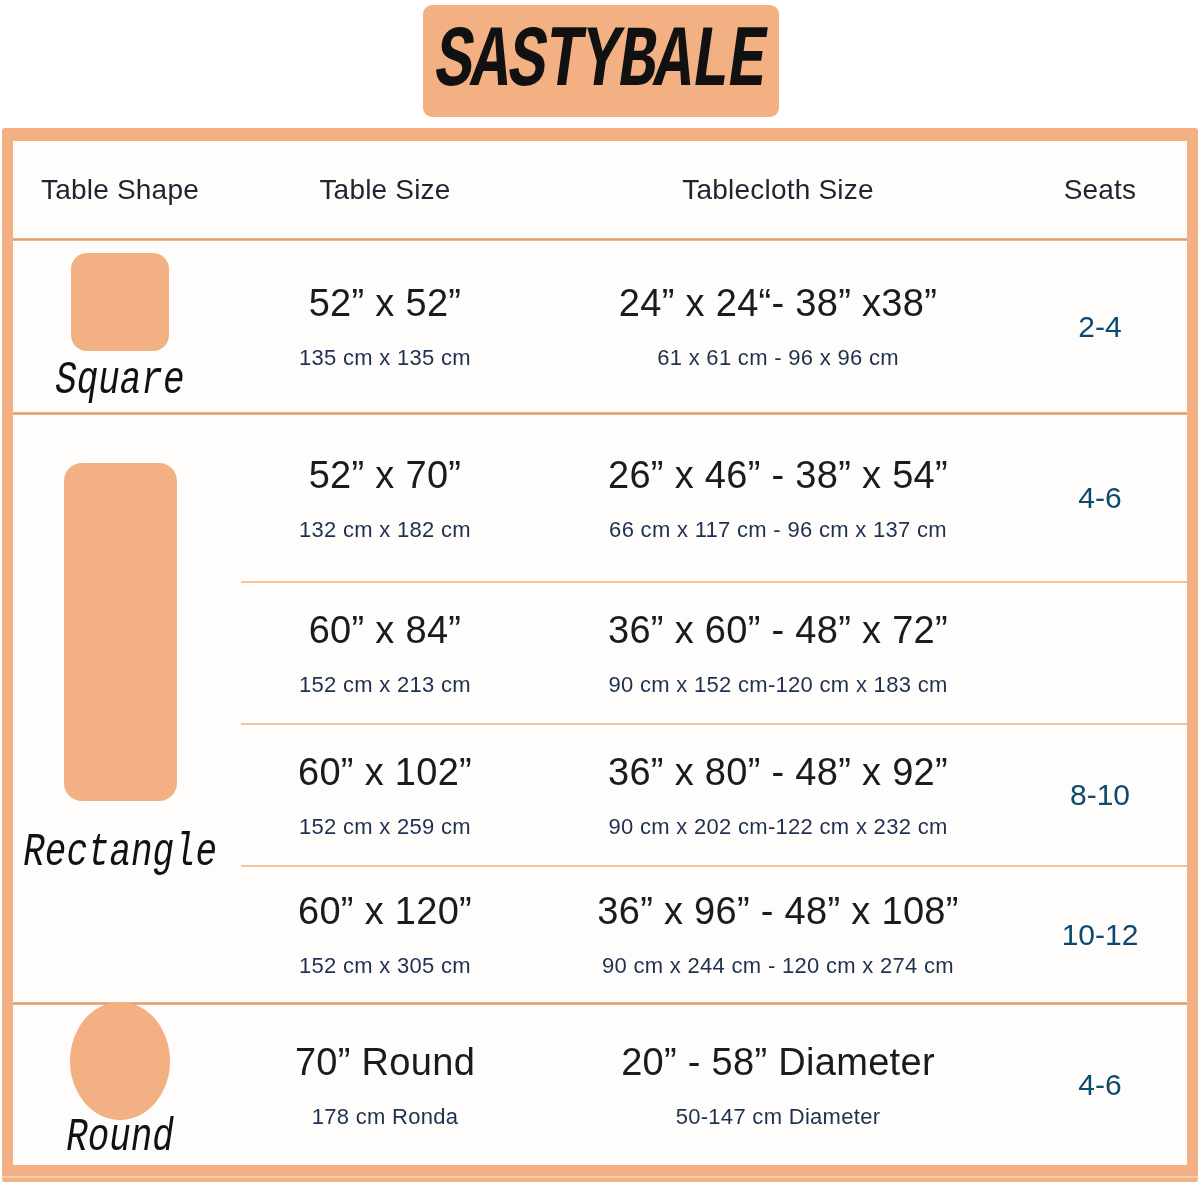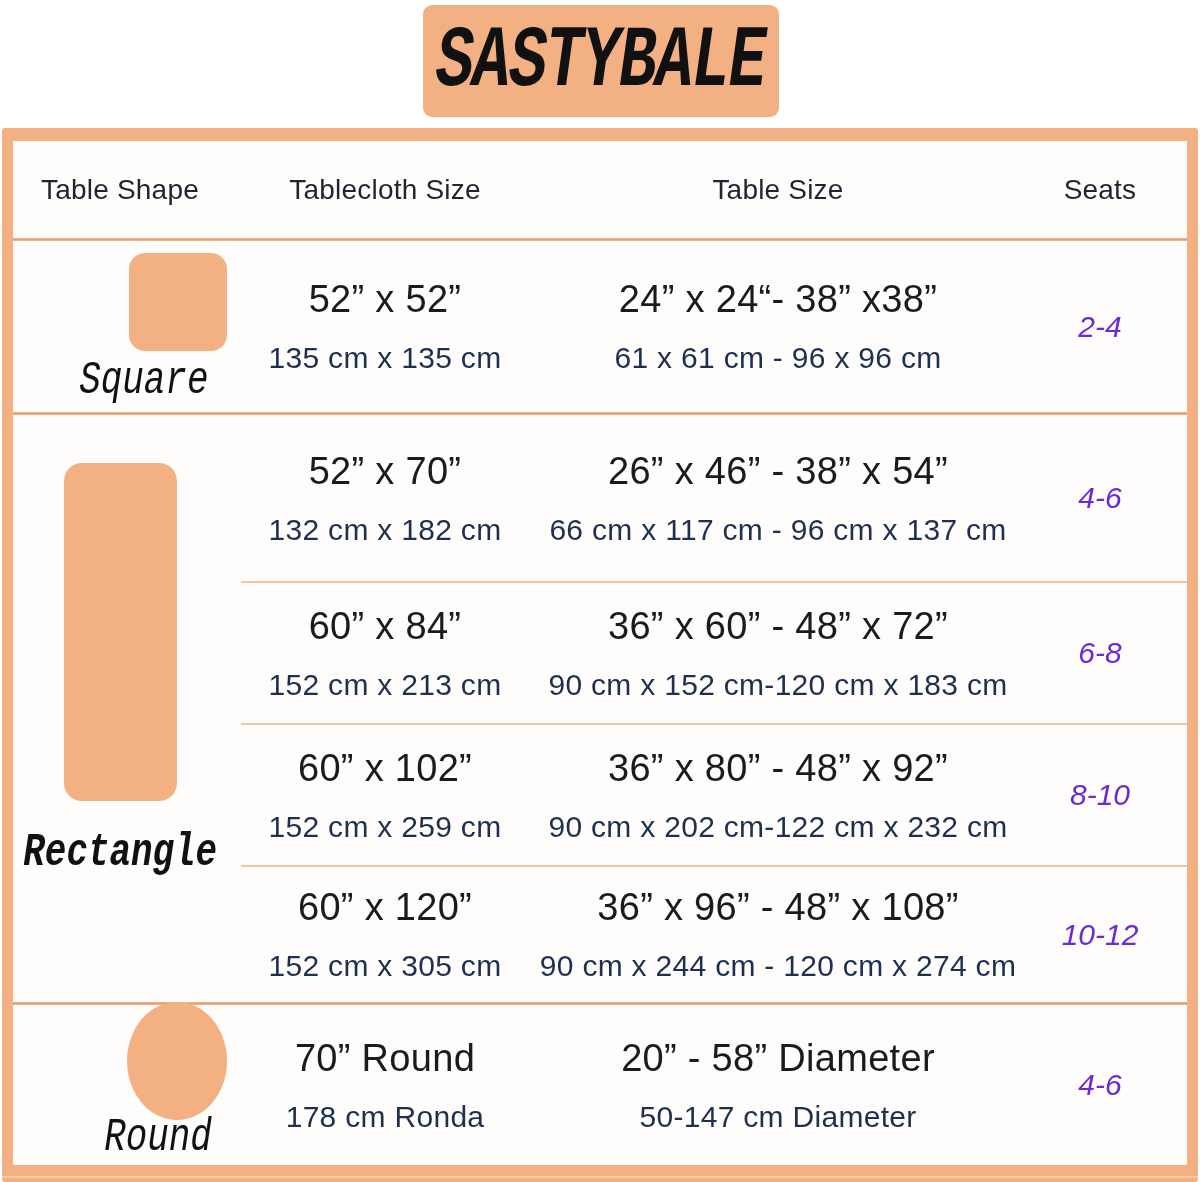--- a/index.html
+++ b/index.html
@@ -33,57 +33,57 @@
   
   .hr-full{height:3px;background:linear-gradient(#F2BF9B,#E49C6F,#F2BF9B);}
   .hr-part{height:2px;background:#F2C5A3;margin-left:228px;}
 
   
   .row-square{height:171px;}
   .row-round{height:160px;}
   .cell{display:flex;flex-direction:column;align-items:center;justify-content:center;
         gap:20px;}
   .in-line{font-size:38px;color:#1B1B1B;letter-spacing:.3px;white-space:nowrap;}
-  .cm-line{font-size:30px;color:#1E3050;letter-spacing:.3px;white-space:nowrap;}
+  .cm-line{font-size:22px;color:#1E3050;letter-spacing:.3px;white-space:nowrap;}
   .seats{display:flex;align-items:center;justify-content:center;
-         font-size:30px;color:#6d28d9;font-style:italic;}
+         font-size:30px;color:#0c4a6e;}
 
   
-  .shape-cell{display:flex;flex-direction:column;align-items:flex-end;justify-content:center;}
+  .shape-cell{display:flex;flex-direction:column;align-items:center;justify-content:center;}
   .shape-label{font-family:"Liberation Mono",monospace;font-style:italic;
                font-size:46px;color:#111111;transform:scaleX(.78);white-space:nowrap;}
   .sq-shape{width:98px;height:98px;background:#F3B183;border-radius:16px;margin-top:6px;}
   .row-square .shape-label{margin-top:4px;}
   .round-shape{width:100px;height:118px;background:#F3B183;border-radius:50%;margin-top:-4px;}
   .row-round .shape-label{margin-top:-8px;}
 
   
   .rect-section{height:587px;position:relative;display:flex;flex-direction:column;}
   .rect-overlay{position:absolute;left:0;top:0;width:214px;height:100%;
-                display:flex;flex-direction:column;align-items:center;font-weight:bold;}
+                display:flex;flex-direction:column;align-items:center;}
   .rect-shape{width:113px;height:338px;background:#F3B183;border-radius:18px;margin-top:48px;}
   .rect-overlay .shape-label{margin-top:26px;}
   .sub1{height:169px;} .sub2{height:142px;} .sub3{height:142px;} .sub4{height:137px;}
 </style>
 </head>
 <body>
 
 <div class="page">
 
   <div class="badge">
     <span class="badge-text">SASTYBALE</span>
   </div>
 
   <div class="frame">
     <div class="content">
 
       <div class="grid header-row">
         <div class="hcell">Table Shape</div>
+        <div class="hcell">Table Size</div>
         <div class="hcell">Tablecloth Size</div>
-        <div class="hcell">Table Size</div>
         <div class="hcell">Seats</div>
       </div>
 
       <div class="hr-full"></div>
 
       <div class="grid row-square">
         <div class="shape-cell">
           <div class="sq-shape"></div>
           <div class="shape-label">Square</div>
         </div>
@@ -124,21 +124,20 @@
         <div class="grid sub2">
           <div></div>
           <div class="cell">
             <div class="in-line">60” x 84”</div>
             <div class="cm-line">152 cm x 213 cm</div>
           </div>
           <div class="cell">
             <div class="in-line">36” x 60” - 48” x 72”</div>
             <div class="cm-line">90 cm x 152 cm-120 cm x 183 cm</div>
           </div>
-          <div class="seats">6-8</div>
         </div>
 
         <div class="hr-part"></div>
 
         <div class="grid sub3">
           <div></div>
           <div class="cell">
             <div class="in-line">60” x 102”</div>
             <div class="cm-line">152 cm x 259 cm</div>
           </div>

